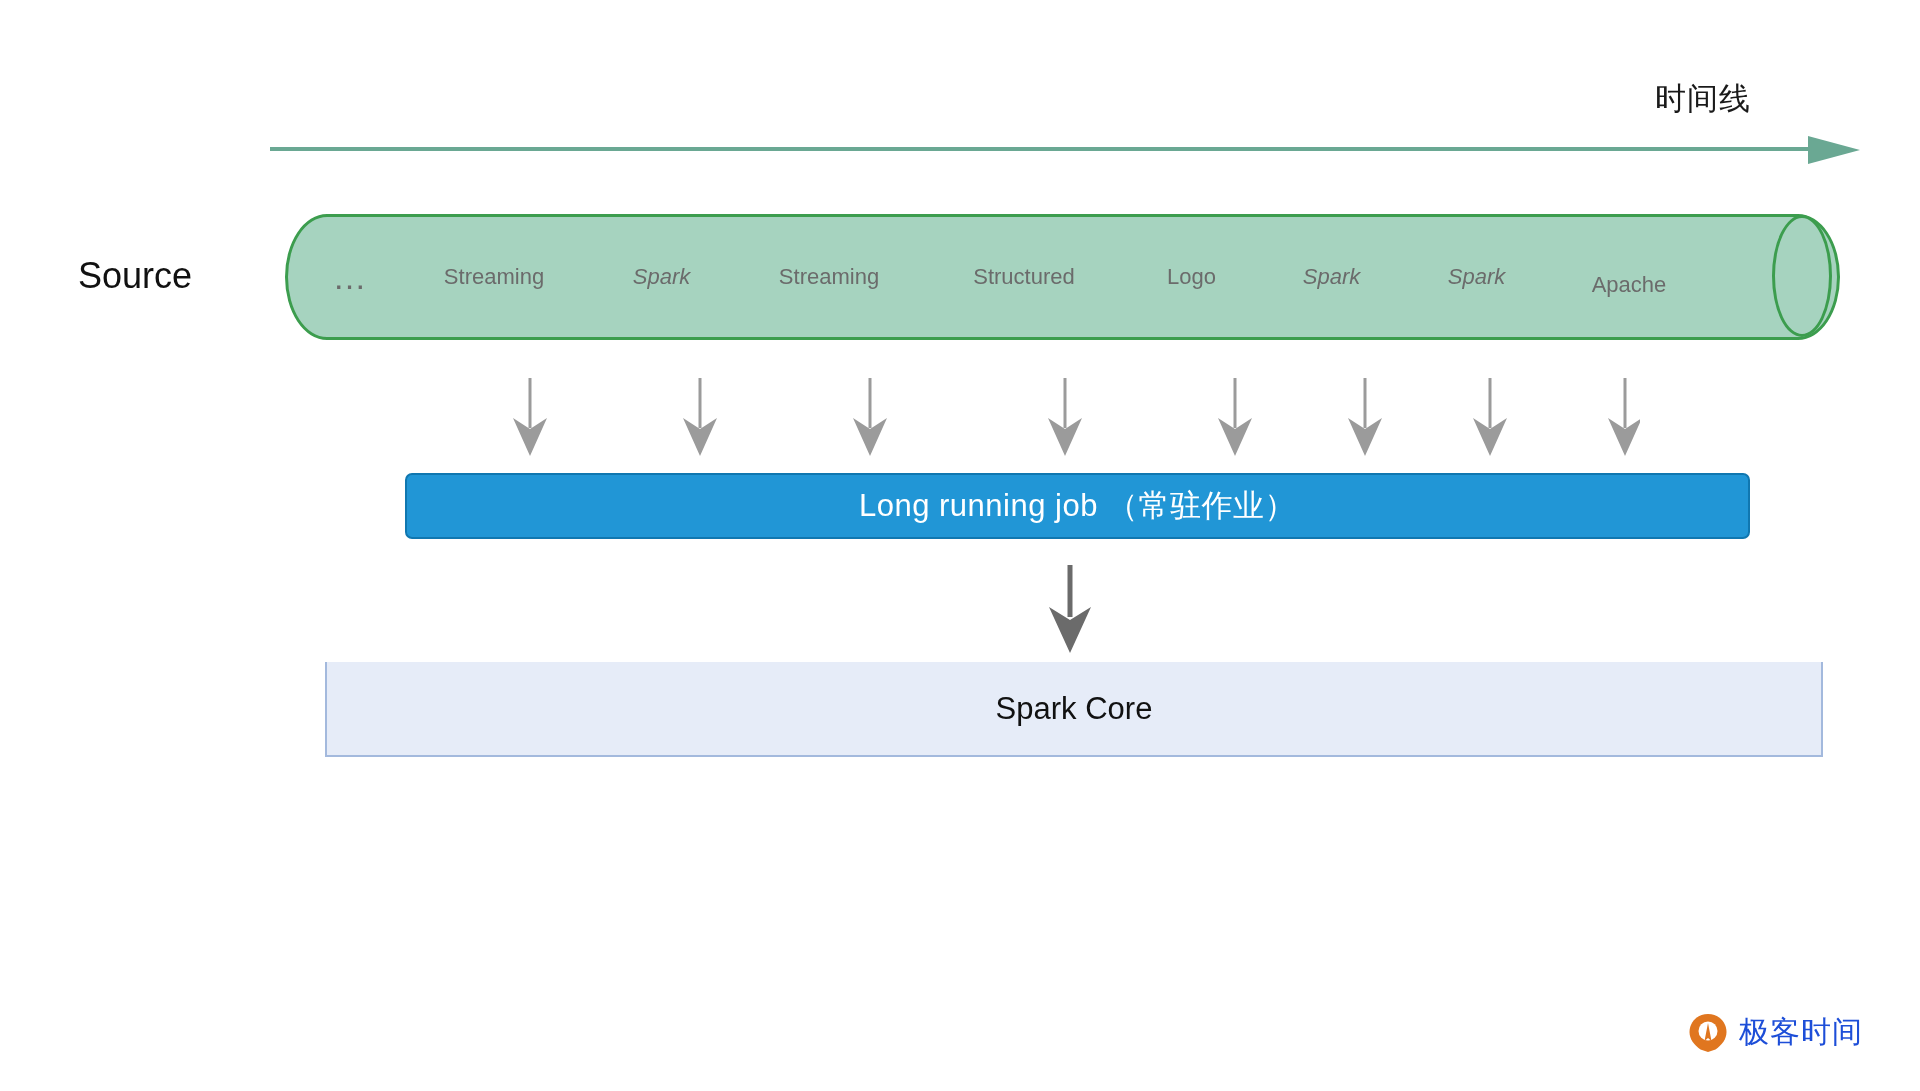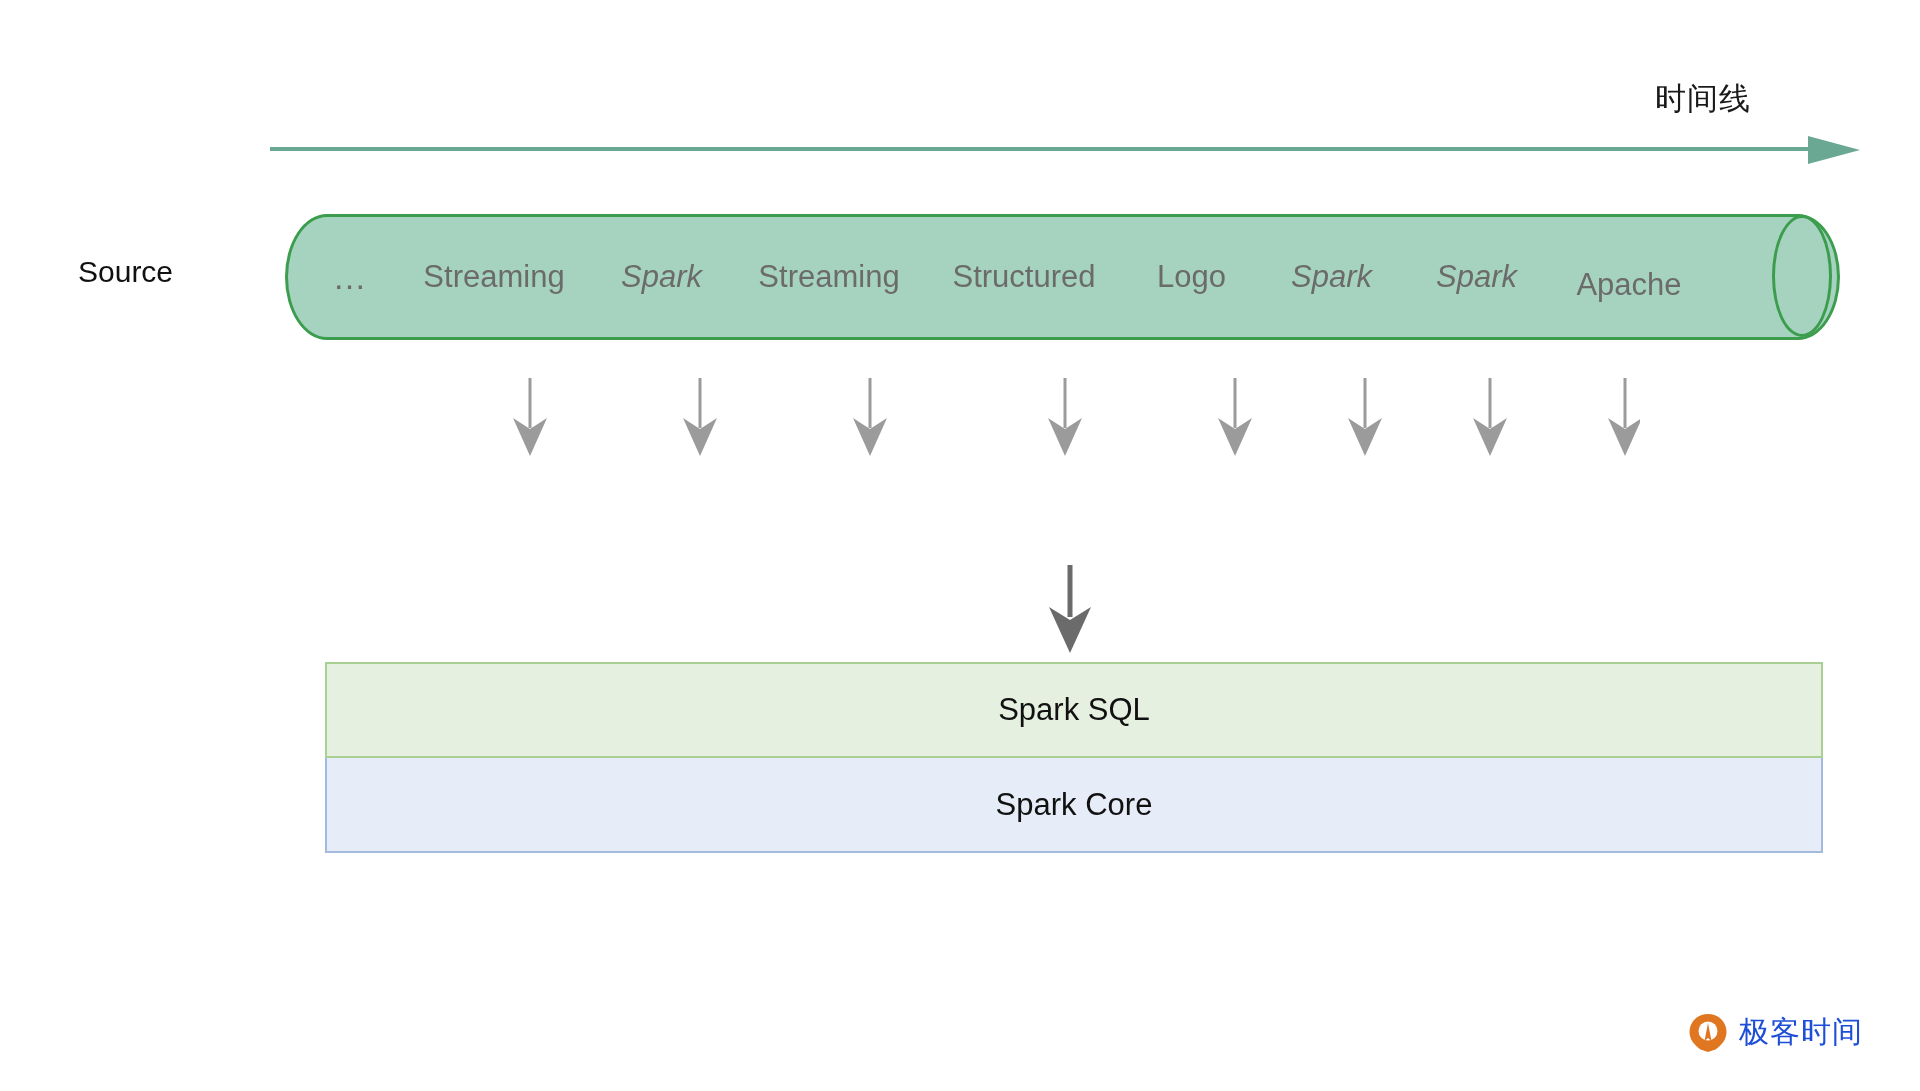--- a/index.html
+++ b/index.html
@@ -38,21 +38,21 @@
     top: 136px;
     width: 1590px;
     height: 32px;
   }
 
   
   .source-label {
     position: absolute;
     left: 78px;
     top: 255px;
-    font-size: 30px;
+    font-size: 36px;
     color: #111111;
     white-space: nowrap;
   }
 
   .cylinder {
     position: absolute;
     left: 285px;
     top: 214px;
     width: 1555px;
     height: 126px;
@@ -82,21 +82,21 @@
     position: absolute;
     left: 0; top: 0;
     width: 1495px;
     height: 126px;
     display: flex;
     align-items: center;
     padding-left: 18px;
     box-sizing: border-box;
   }
   .cyl-item {
-    font-size: 31px;
+    font-size: 22px;
     color: #6b6b6b;
     white-space: nowrap;
     text-align: center;
     flex: 0 0 auto;
   }
   .cyl-item.dots {
     width: 96px;
     letter-spacing: 3px;
     font-size: 34px;
   }
@@ -259,30 +259,30 @@
         <line x1="0" y1="0" x2="0" y2="50" stroke="#9b9b9b" stroke-width="3"></line>
         <path d="M -17 40 L 0 78 L 17 40 L 0 51 Z" stroke="none"></path>
       </g>
       <g transform="translate(1185,0)">
         <line x1="0" y1="0" x2="0" y2="50" stroke="#9b9b9b" stroke-width="3"></line>
         <path d="M -17 40 L 0 78 L 17 40 L 0 51 Z" stroke="none"></path>
       </g>
     </g>
   </svg>
 
+  <div class="job-bar">
+    <span class="job-bar-text">Long running job （常驻作业）</span>
+  </div>
 
   <svg class="mid-arrow" viewBox="0 0 60 88" xmlns="http://www.w3.org/2000/svg">
     <line x1="30" y1="0" x2="30" y2="52" stroke="#6b6b6b" stroke-width="5"></line>
     <path d="M 9 42 L 30 88 L 51 42 L 30 55 Z" fill="#6b6b6b"></path>
   </svg>
 
   <div class="stack">
-    <div class="stack-box sql">
-      <span class="stack-text">Spark SQL</span>
-    </div>
     <div class="stack-box core">
       <span class="stack-text">Spark Core</span>
     </div>
   </div>
 
   <div class="brand">
     <svg class="brand-mark" viewBox="0 0 40 40" xmlns="http://www.w3.org/2000/svg">
       <path d="M20 1 C9.5 1 1.5 9 1.5 19 C1.5 26 6 32 12.5 36.5 L20 39 L27.5 36.5 C34 32 38.5 26 38.5 19 C38.5 9 30.5 1 20 1 Z" fill="#e0761f"></path>
       <circle cx="20" cy="18" r="9.5" fill="#ffffff"></circle>
       <path d="M20 10 L23.5 28 L20 25 L16.5 28 Z" fill="#e0761f"></path>

